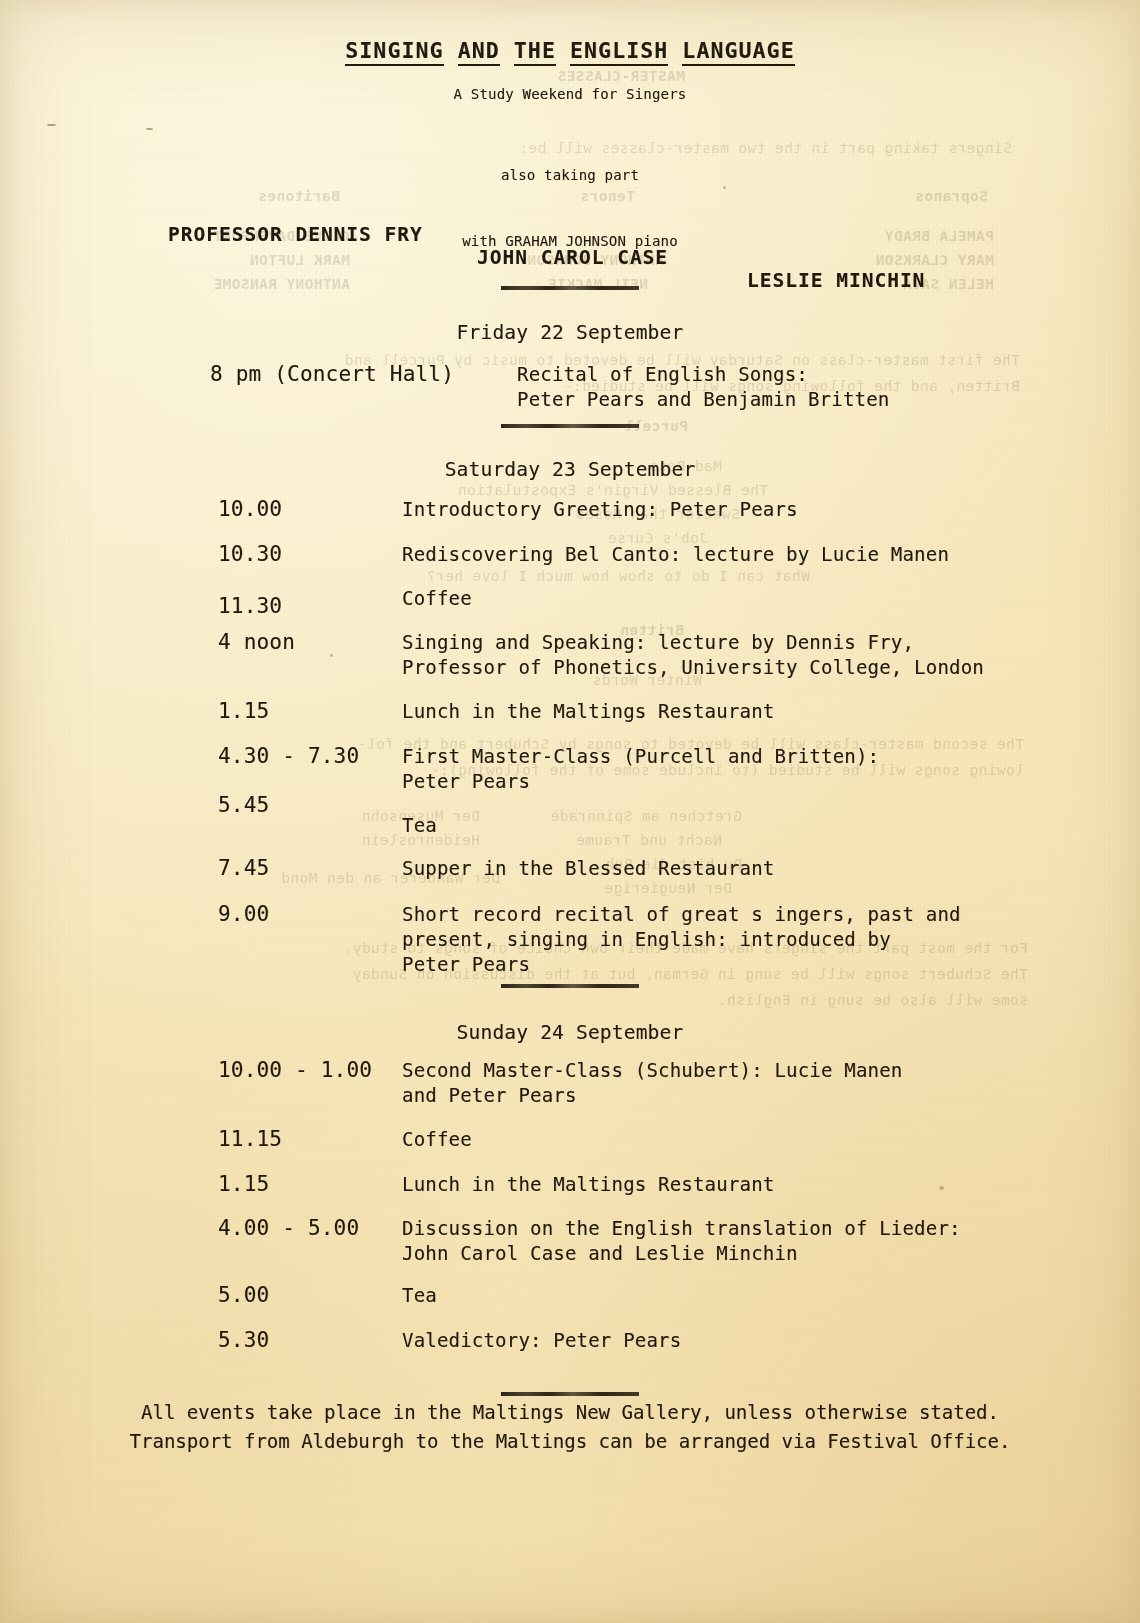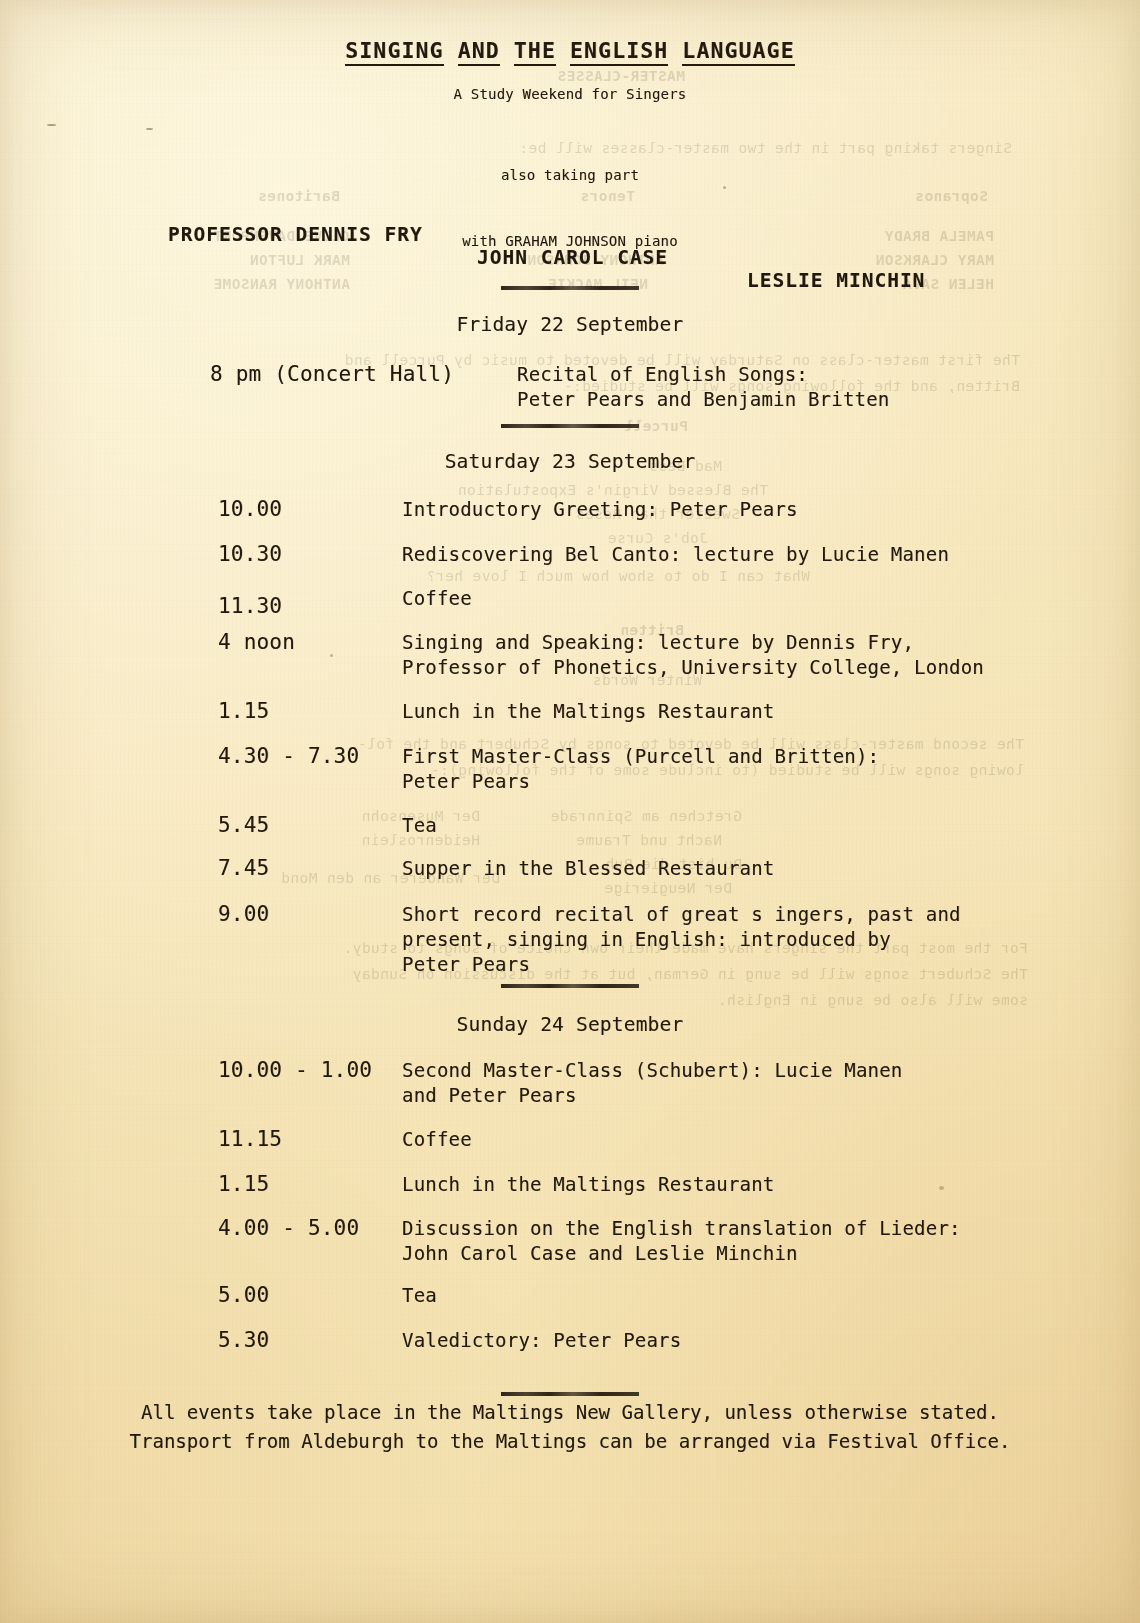--- a/index.html
+++ b/index.html
@@ -108,20 +108,21 @@
     letter-spacing: 1.0px;
   }
   .namerow .n1 { position: absolute; left: 168px; }
   .namerow .n2 { position: absolute; left: 477px; }
   .namerow .n3 { position: absolute; left: 747px; }
 
   .daterow {
     left: 0; right: 0;
     text-align: center;
     font-size: 19.5px;
+    margin-top: 8px;
   }
 
   
   .rule {
     position: absolute;
     left: 50%;
     transform: translateX(-50%);
     width: 138px;
     height: 4px;
     background:
@@ -250,21 +251,21 @@
     <div class="ln desc" style="top:630px;">Singing and Speaking: lecture by Dennis Fry,
 Professor of Phonetics, University College, London</div>
 
     <div class="ln time" style="top:699px;">1.15</div>
     <div class="ln desc" style="top:699px;">Lunch in the Maltings Restaurant</div>
 
     <div class="ln time" style="top:744px;">4.30 - 7.30</div>
     <div class="ln desc" style="top:744px;">First Master-Class (Purcell and Britten):
 Peter Pears</div>
 
-    <div class="ln time" style="top:813px;">5.45</div>
+    <div class="ln time" style="top:793px;">5.45</div>
     <div class="ln desc" style="top:813px;">Tea</div>
 
     <div class="ln time" style="top:856px;">7.45</div>
     <div class="ln desc" style="top:856px;">Supper in the Blessed Restaurant</div>
 
     <div class="ln time" style="top:902px;">9.00</div>
     <div class="ln desc" style="top:902px;">Short record recital of great s ingers, past and
 present, singing in English: introduced by
 Peter Pears</div>
 

